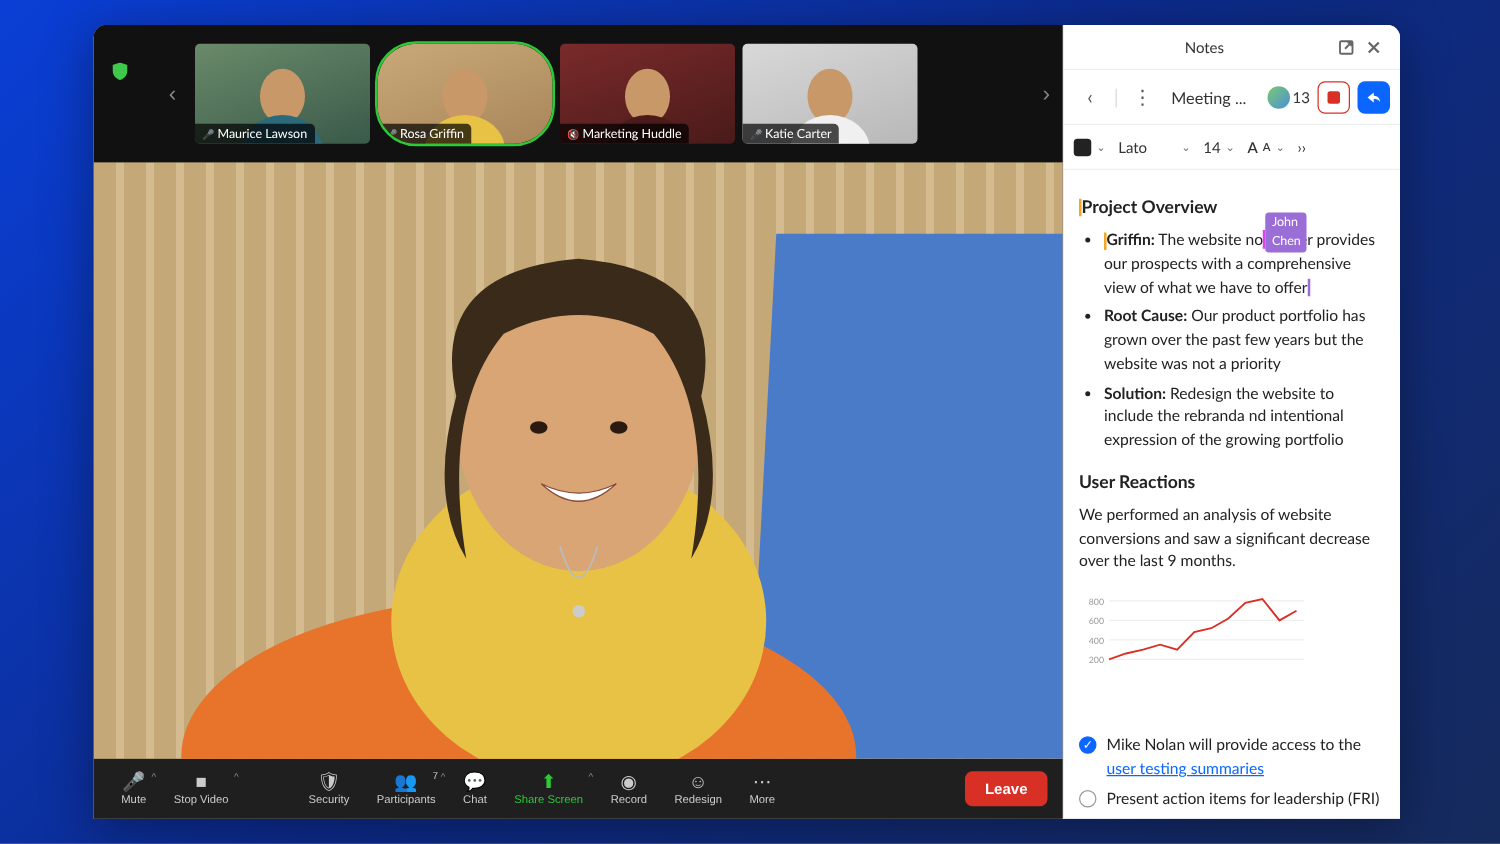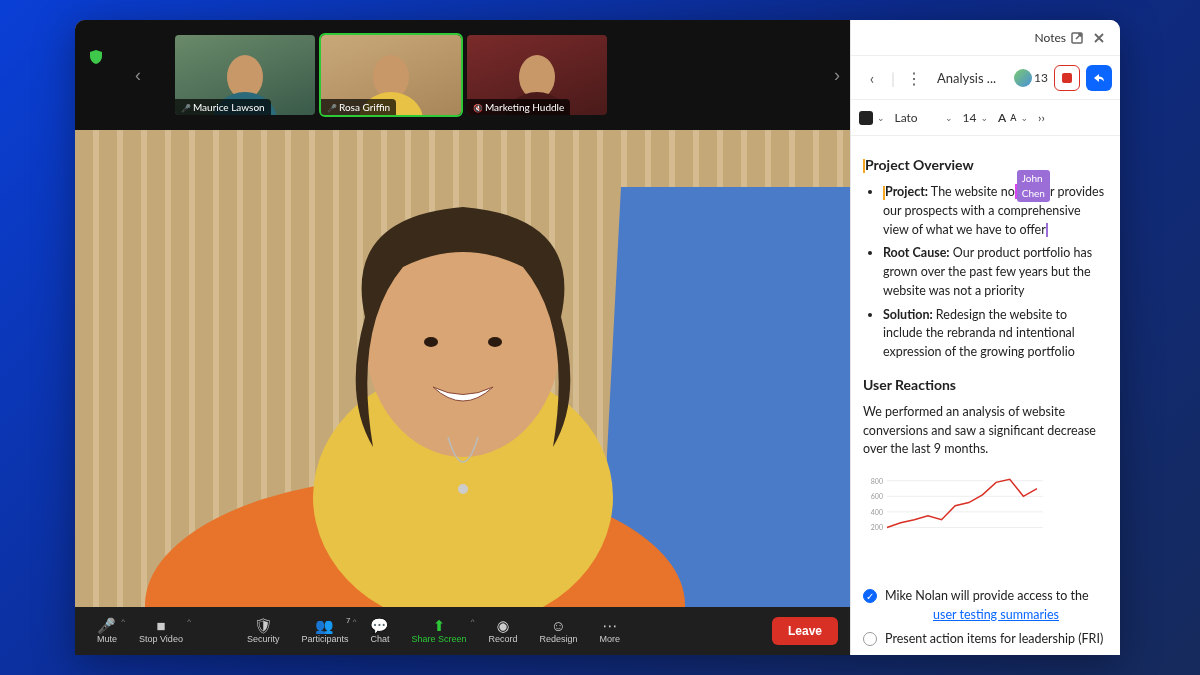--- a/index.html
+++ b/index.html
@@ -15,21 +15,21 @@
     display: flex; box-shadow: 0 8px 40px rgba(0,0,0,.35);
   }
   .video-pane { width: 775px; height: 100%; background: #1a1a1a; display:flex; flex-direction:column; position:relative;}
   .notes-pane { flex:1; height:100%; background:#fff; border-left:1px solid #e5e5e5; display:flex; flex-direction:column;}
   
   .thumb-row { height: 110px; background: #111; display:flex; align-items:center; padding: 0 45px; gap:6px; position:relative;}
   .shield { position:absolute; left:15px; top:30px; color:#3ec94b; font-size:12px;}
   .nav-arrow { position:absolute; top:50%; transform:translateY(-50%); color:#888; font-size:18px; cursor:pointer; background:none; border:none;}
   .nav-left{left:60px;} .nav-right{right:10px;}
   .thumb { width: 140px; height: 80px; border-radius:4px; position:relative; overflow:hidden; background:#333;}
-  .thumb.active { outline:2px solid #2dc937; }
+  .thumb.active { outline:2px solid #2dc937;border-radius:31px; }
   .thumb-label { position:absolute; bottom:0; left:0; font-size:10px; color:#fff; background:rgba(0,0,0,.7); padding:2px 6px; border-radius:0 4px 0 0;}
   .thumb-label.mic::before { content:"🎤"; font-size:8px; margin-right:2px; opacity:.7;}
   .thumb-label.muted::before { content:"🔇"; font-size:8px; margin-right:2px; color:#d33;}
   
   .main-video { flex:1; position:relative; overflow:hidden; background: linear-gradient(180deg, #b8a67d 0%, #a89568 100%);}
   
   .person { position:absolute; left:50%; bottom:-10px; transform:translateX(-50%); width:480px; height:480px;}
   .stripes { position:absolute; inset:0; background: repeating-linear-gradient(90deg, #c4a878 0 18px, #d4bc90 18px 24px);}
   .orange-chair{position:absolute; bottom:-30px; left:70px; width:540px; height:160px; background:#e8732a; border-radius:50% 50% 0 0 / 80% 80% 0 0;}
   .blue-wall{position:absolute; bottom:0; right:-40px; width:280px; height:420px; background:#4a7bc8; transform:skewX(-3deg);}
@@ -37,21 +37,21 @@
   .controls { height:48px; background:#1f1f1f; display:flex; align-items:center; padding:0 12px; gap:2px;}
   .ctrl { display:flex; flex-direction:column; align-items:center; justify-content:center; padding:4px 10px; color:#ccc; font-size:9px; cursor:pointer; position:relative; border:none; background:none; white-space:nowrap;}
   .ctrl .ico{font-size:15px; line-height:1; margin-bottom:1px;}
   .ctrl.green{color:#2dc937;}
   .ctrl .caret{position:absolute; top:3px; right:2px; font-size:8px; color:#888;}
   .ctrl .badge{position:absolute; top:2px; right:8px; font-size:8px; color:#ccc;}
   .spacer{flex:1;}
   .leave-btn{background:#d93025; color:#fff; border:none; padding:7px 16px; border-radius:6px; font-size:12px; font-weight:600; cursor:pointer;}
   
   .notes-header{height:36px; border-bottom:1px solid #eee; display:flex; align-items:center; padding:0 10px; font-size:12px; color:#333;}
-  .notes-header .title{flex:1; text-align:right; font-weight:400;}
+  .notes-header .title{flex:1; text-align:center; font-weight:400;}
   .hicon{width:22px; height:22px; display:flex; align-items:center; justify-content:center; cursor:pointer; color:#666; border-radius:4px;}
   .notes-sub{height:44px; border-bottom:1px solid #eee; display:flex; align-items:center; padding:0 8px; gap:6px;}
   .back-btn, .more-btn{width:26px;height:26px;display:flex;align-items:center;justify-content:center;cursor:pointer;color:#555;border-radius:4px;}
   .doc-title{font-size:13px; color:#333; flex:1; white-space:nowrap; overflow:hidden; text-overflow:ellipsis; padding:0 4px;}
   .avatar-stack{display:flex; align-items:center; gap:2px; font-size:12px; color:#333;}
   .avatar{width:18px;height:18px;border-radius:50%;background:linear-gradient(135deg,#7bc96f,#4a90d9);}
   .act-btn{width:26px;height:26px;border-radius:6px;display:flex;align-items:center;justify-content:center;cursor:pointer;}
   .act-stop{background:#fff;border:1.5px solid #d93025;}
   .act-stop .sq{width:10px;height:10px;background:#d93025;border-radius:2px;}
   .act-share{background:#0b66ff;color:#fff;}
@@ -66,50 +66,54 @@
   .doc-body ul{list-style:disc;padding-left:20px;margin-bottom:12px;}
   .doc-body li{margin-bottom:5px;}
   .doc-body b{font-weight:700;}
   .user-tag{position:absolute;background:#9b6dd7;color:#fff;font-size:10px;padding:1px 5px;border-radius:3px;}
   .tag-wrap{position:relative;display:inline;border-left:2px solid #d946ef;}
   .chart-box{width:180px;height:100px;margin:8px 0;}
   .task{display:flex;align-items:flex-start;gap:8px;margin:6px 0;font-size:12.5px;}
   .task .cb{width:14px;height:14px;border-radius:50%;border:1.5px solid #999;flex-shrink:0;margin-top:2px;cursor:pointer;}
   .task .cb.checked{background:#0b66ff;border-color:#0b66ff;position:relative;}
   .task .cb.checked::after{content:"✓";color:#fff;font-size:10px;position:absolute;top:-1px;left:2px;}
-  .task a{color:#0b66ff;text-decoration:underline;margin-left:48px;}
+  .task a{color:#0b66ff;text-decoration:underline;}
   .cursor-mark{display:inline-block;width:0;border-left:2px solid #f5a623;height:14px;vertical-align:middle;}
   .cursor-mark.purple{border-color:#9b6dd7;}
 </style>
 </head>
 <body>
 
 <div class="app">
 
   <div class="video-pane">
     <div class="thumb-row">
       <span class="shield">
         <svg width="12" height="14" viewBox="0 0 12 14">
             <path fill="#3ec94b" d="M6 0L0 2v4c0 4 2.5 7 6 8 3.5-1 6-4 6-8V2L6 0z"></path>
           </svg>
       </span>
       <button class="nav-arrow nav-left">‹</button>
-      <div id="thumbs" style="display: flex; gap: 6px; margin-left: 55px;">
+      <div id="thumbs" style="display: flex; gap: 6px; margin-left: 36px;">
           <div class="thumb" style="background: linear-gradient(160deg, rgb(106, 138, 106), rgb(58, 90, 74));"><svg width="140" height="80">
               <ellipse cx="70" cy="42" rx="18" ry="22" fill="#c89868"></ellipse>
               <ellipse cx="70" cy="85" rx="32" ry="28" fill="#2a6a7a"></ellipse>
             </svg><div class="thumb-label mic">Maurice Lawson</div></div>
           <div class="thumb active" style="background: linear-gradient(160deg, rgb(201, 168, 120), rgb(168, 134, 90));"><svg width="140" height="80">
               <ellipse cx="70" cy="42" rx="18" ry="22" fill="#c89868"></ellipse>
               <ellipse cx="70" cy="85" rx="32" ry="28" fill="#e8c244"></ellipse>
             </svg><div class="thumb-label mic">Rosa Griffin</div></div>
           <div class="thumb" style="background: linear-gradient(160deg, rgb(122, 42, 42), rgb(74, 26, 26));"><svg width="140" height="80">
               <ellipse cx="70" cy="42" rx="18" ry="22" fill="#c89868"></ellipse>
               <ellipse cx="70" cy="85" rx="32" ry="28" fill="#4a1a1a"></ellipse>
             </svg><div class="thumb-label muted">Marketing Huddle</div></div>
+          <div class="thumb" style="background: linear-gradient(160deg, rgb(216, 216, 216), rgb(184, 184, 184));"><svg width="140" height="80">
+              <ellipse cx="70" cy="42" rx="18" ry="22" fill="#c89868"></ellipse>
+              <ellipse cx="70" cy="85" rx="32" ry="28" fill="#f0f0f0"></ellipse>
+            </svg><div class="thumb-label mic">Katie Carter</div></div>
         </div>
       <button class="nav-arrow nav-right">›</button>
     </div>
 
     <div class="main-video">
       <div class="stripes"></div>
       <div class="blue-wall"></div>
       <div class="orange-chair"></div>
       <svg class="person" viewBox="0 0 480 480">
         <ellipse cx="240" cy="360" rx="150" ry="130" fill="#e8c244"></ellipse>
@@ -185,21 +189,21 @@
         <svg width="14" height="14" viewBox="0 0 14 14" stroke="#666" stroke-width="1.8">
             <path d="M3 3l8 8M11 3l-8 8"></path>
           </svg>
       </span>
     </div>
 
     <div class="notes-sub">
       <span class="back-btn">‹</span>
       <span style="color:#ddd">|</span>
       <span class="more-btn">⋮</span>
-      <span class="doc-title">Analysis ...</span>
+      <span class="doc-title">Meeting ...</span>
       <span class="avatar-stack">
         <span class="avatar"></span>
         <span>13</span>
       </span>
       <span class="act-btn act-stop">
           <span class="sq"></span>
         </span>
       <span class="act-btn act-share">
         <svg width="14" height="14" viewBox="0 0 14 14" fill="#fff">
             <path d="M2 7l5-4v2.5c4 0 5 3 5 5-1.5-2-3-2.5-5-2.5V11L2 7z"></path>
@@ -224,21 +228,21 @@
           <span style="font-weight:600">A</span>
           <span style="font-size:9px;font-weight:600">A</span>
           <span class="caret-dn">⌄</span>
         </span>
       <span class="fmt-sel">››</span>
     </div>
 
     <div class="doc-body">
       <h3><span class="cursor-mark"></span><span>Project Overview</span></h3>
       <ul id="bullets">
-          <li><span class="cursor-mark"></span><b>Project:</b><span style="position:relative"> The website no<span class="tag-wrap"><span class="user-tag" style="top:-14px;left:0">John Chen</span></span> longer provides our prospects with a comprehensive view of what we have to offer<span class="cursor-mark purple"></span></span></li>
+          <li><span class="cursor-mark"></span><b>Griffin:</b><span style="position:relative"> The website no<span class="tag-wrap"><span class="user-tag" style="top:-14px;left:0">John Chen</span></span> longer provides our prospects with a comprehensive view of what we have to offer<span class="cursor-mark purple"></span></span></li>
           <li><b>Root Cause:</b> Our product portfolio has grown over the past few years but the website was not a priority</li>
           <li><b>Solution:</b> Redesign the website to include the rebranda nd intentional expression of the growing portfolio</li>
         </ul>
       <h3>User Reactions</h3>
       <p>We performed an analysis of website conversions and saw a significant decrease over the last 9 months.</p>
       <svg class="chart-box" id="chart">
           <line x1="24" y1="60.44444444444444" x2="180" y2="60.44444444444444" stroke="#eee"></line>
           <text x="20" y="63.44444444444444" font-size="7" fill="#999" text-anchor="end">200</text>
           <line x1="24" y1="44.888888888888886" x2="180" y2="44.888888888888886" stroke="#eee"></line>
           <text x="20" y="47.888888888888886" font-size="7" fill="#999" text-anchor="end">400</text>

